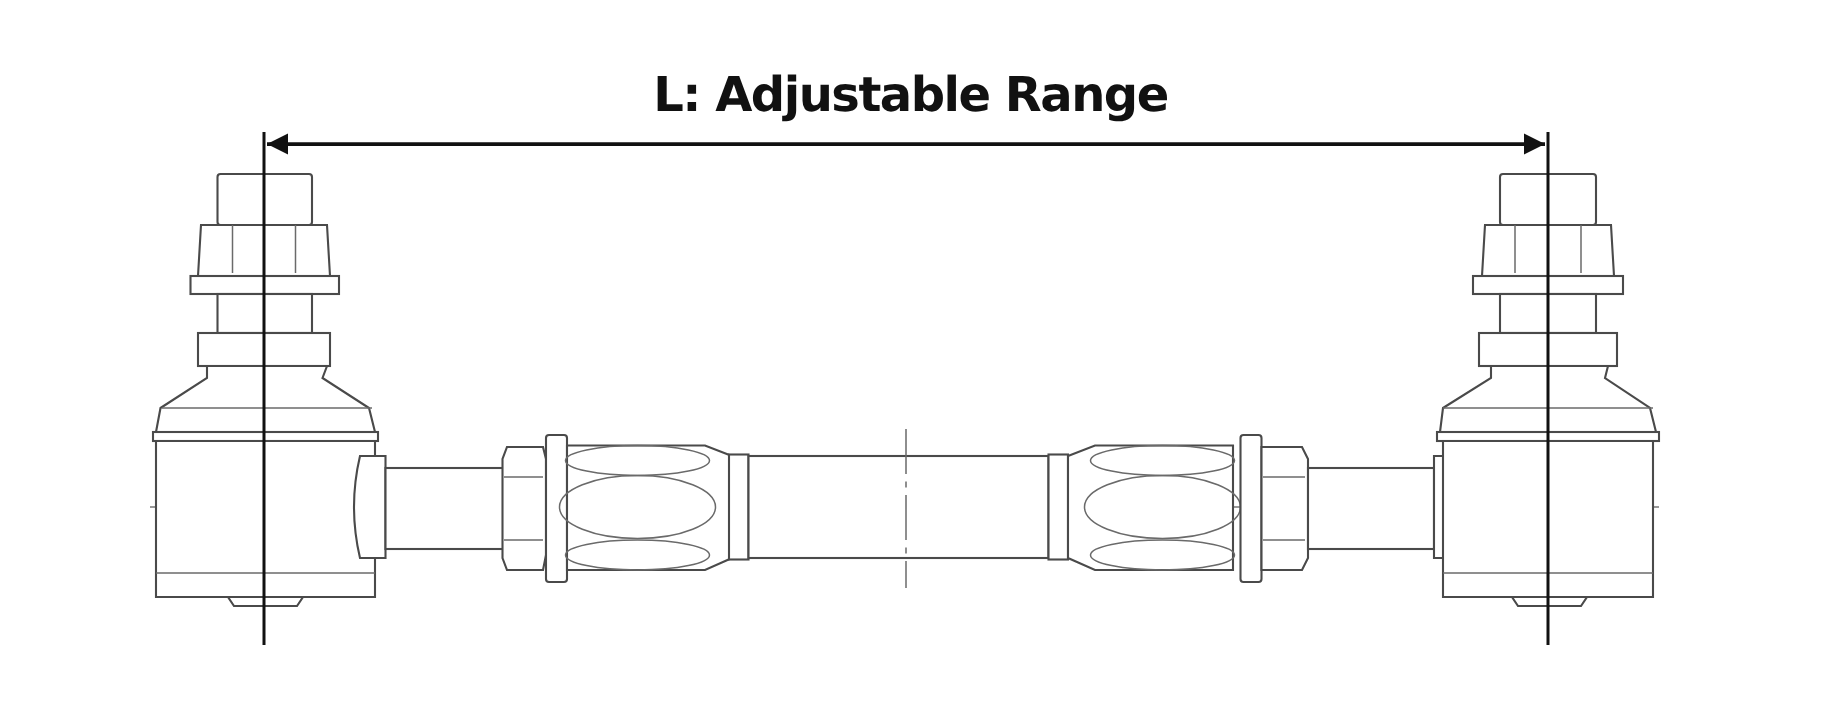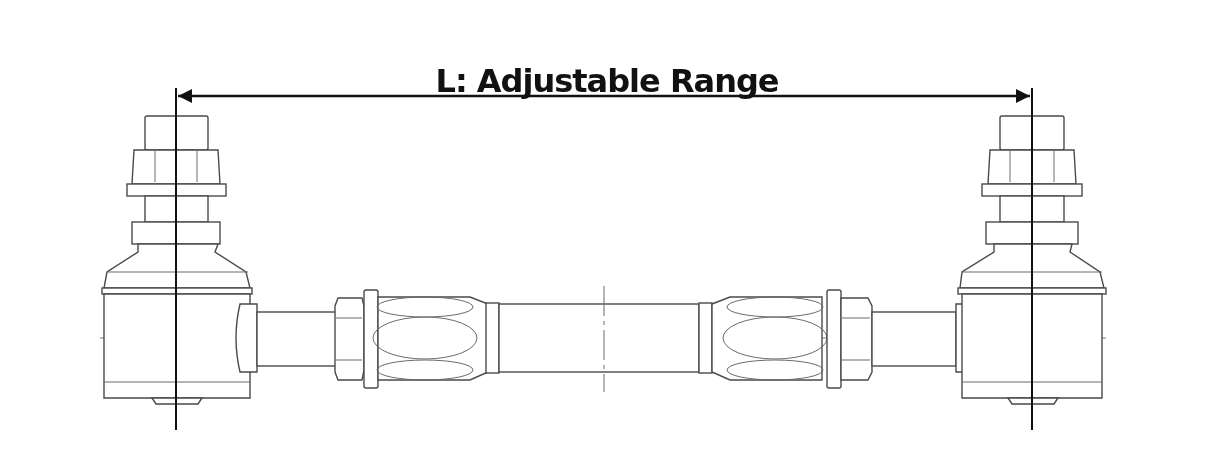--- a/index.html
+++ b/index.html
@@ -1,19 +1,19 @@
 <!DOCTYPE html>
 <html><head>
   <meta charset="utf-8">
   <style>
     html, body { margin: 0; padding: 0; background: #ffffff; }
     body { width: 1214px; height: 469px; overflow: hidden; position: relative; }
     #diagram { position: absolute; left: 0; top: 0; width: 1214px; height: 469px; }
     .title {
-      position: absolute; left: 0; top: 62px; width: 1214px; text-align: center;
+      position: absolute; left: 0; top: 44px; width: 1214px; text-align: center;
       font-family: "DejaVu Sans", sans-serif; font-weight: bold; font-size: 32px;
       letter-spacing: -1px; color: #111111;
     }
     svg .lnt { fill: none; stroke: #6a6a6a; stroke-width: 1; }
     svg .fill { fill: #ffffff; stroke: #4a4a4a; stroke-width: 1.4; }
     svg .center { fill: none; stroke: #777; stroke-width: 1; stroke-dasharray: 28 6 4 6; }
     svg .axis { fill: none; stroke: #111; stroke-width: 2; }
     svg .dim { fill: none; stroke: #111; stroke-width: 2.5; }
   </style>
 </head>

